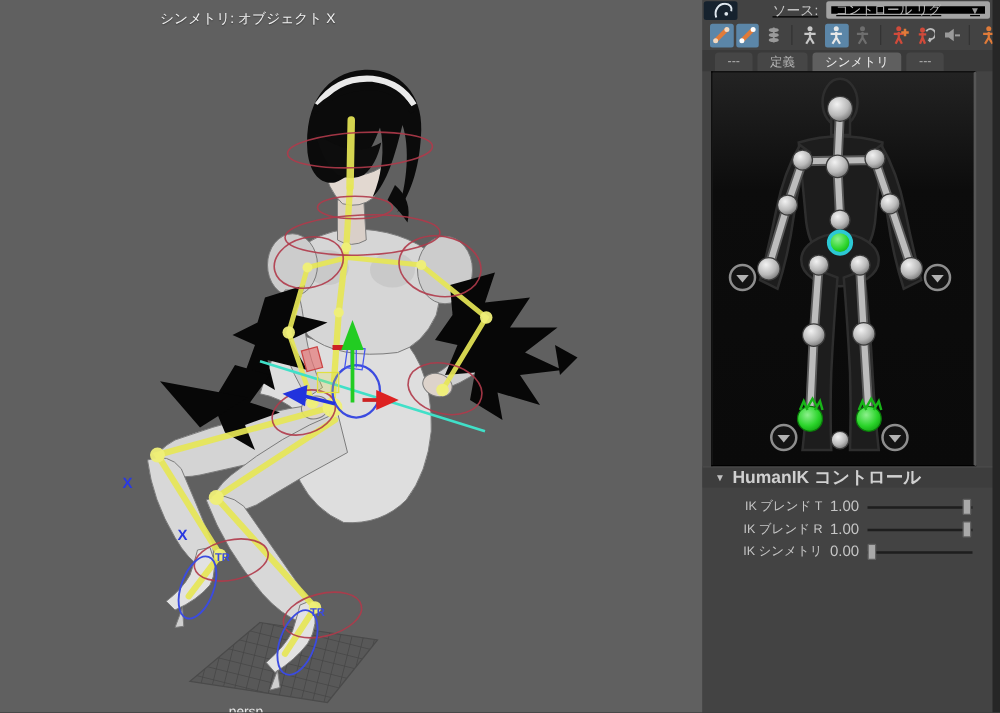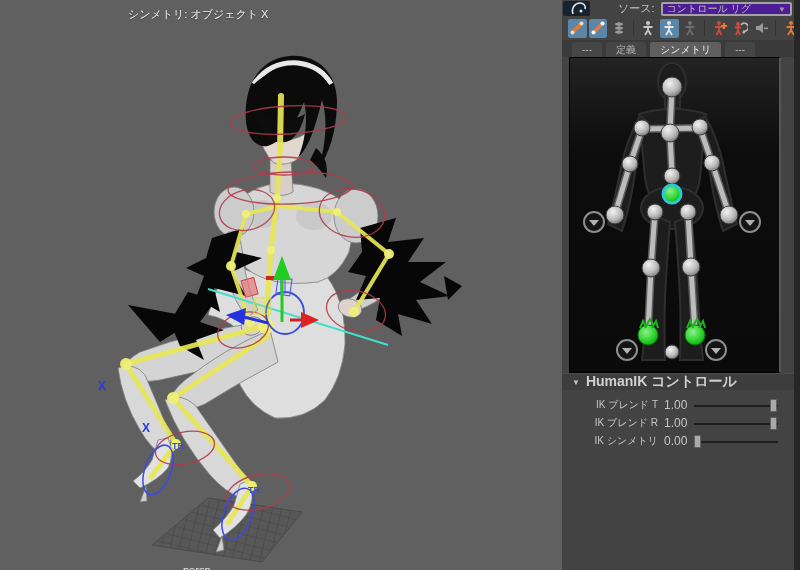--- a/index.html
+++ b/index.html
@@ -10,24 +10,24 @@
   
   .viewport { position:relative; width:562px; height:570px; background:#606060; overflow:hidden; }
   .sym-label { position:absolute; left:128px; top:7px; font-size:11px; color:#f2f2f2;
     text-shadow:0 1px 1px rgba(0,0,0,.4); white-space:nowrap;text-align:center; }
   .persp-label { position:absolute; left:183px; bottom:-6px; font-size:11px; color:#e8e8e8; }
 
   
   .panel { position:relative; width:238px; height:570px; background:#434343; }
   .edge-strip { position:absolute; right:0; top:0; width:6px; height:570px; background:#262626; }
 
-  .panel-header { display:flex; align-items:flex-end; height:16px; padding-left:1px; }
+  .panel-header { display:flex; align-items:center; height:16px; padding-left:1px;text-decoration:underline; }
   .logo { width:27px; height:15px; background:#16222e; border-radius:2px; margin-right:28px; display:flex; align-items:center; justify-content:center; }
   .src-label { font-size:11px; color:#c8c8c8; margin-right:6px; white-space:nowrap; }
-  .dropdown { flex:1; margin-right:8px; height:14px; background:#4c1d95; border:2px solid #a3a3a3;
+  .dropdown { flex:1; margin-right:8px; height:14px; background:#000000; border:4px solid #a3a3a3;
     border-radius:2px; display:flex; align-items:center; padding:0 4px; color:#bfbfbf; font-size:10px; }
   .dropdown .dd-text { flex:1; white-space:nowrap; overflow:hidden; }
   .dd-arrow { font-size:8px; color:#9a9a9a; }
 
   .toolbar { display:flex; align-items:center; height:24px; padding-left:6px; gap:2px; }
   .tb-icon { width:20px; height:19px; display:flex; align-items:center; justify-content:center; border-radius:2px; }
   .tb-icon.active { background:#5b86a8; }
   .tb-sep { width:1px; height:16px; background:#333; margin:0 3px; }
 
   .tabs { display:flex; align-items:flex-end; height:17px; background:#3a3a3a; padding-left:10px; gap:4px; }

